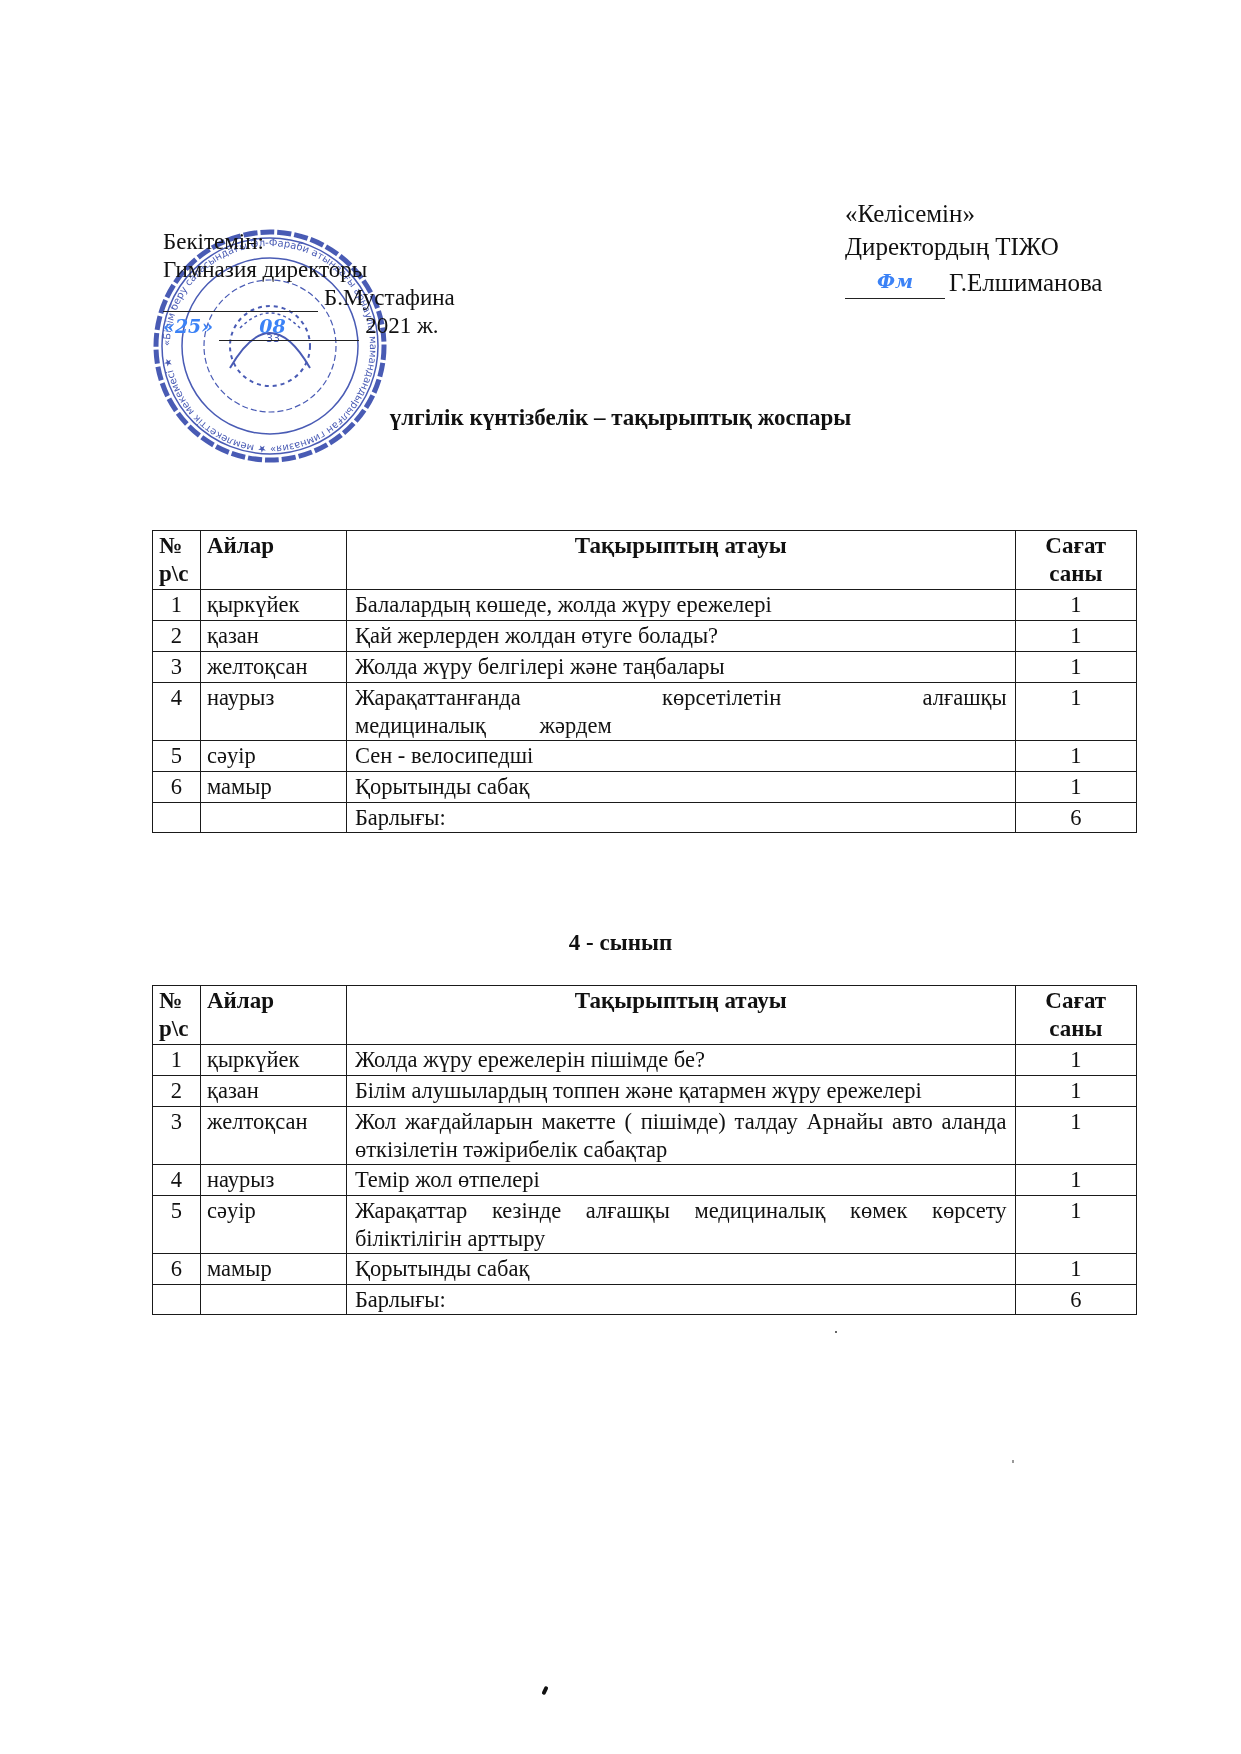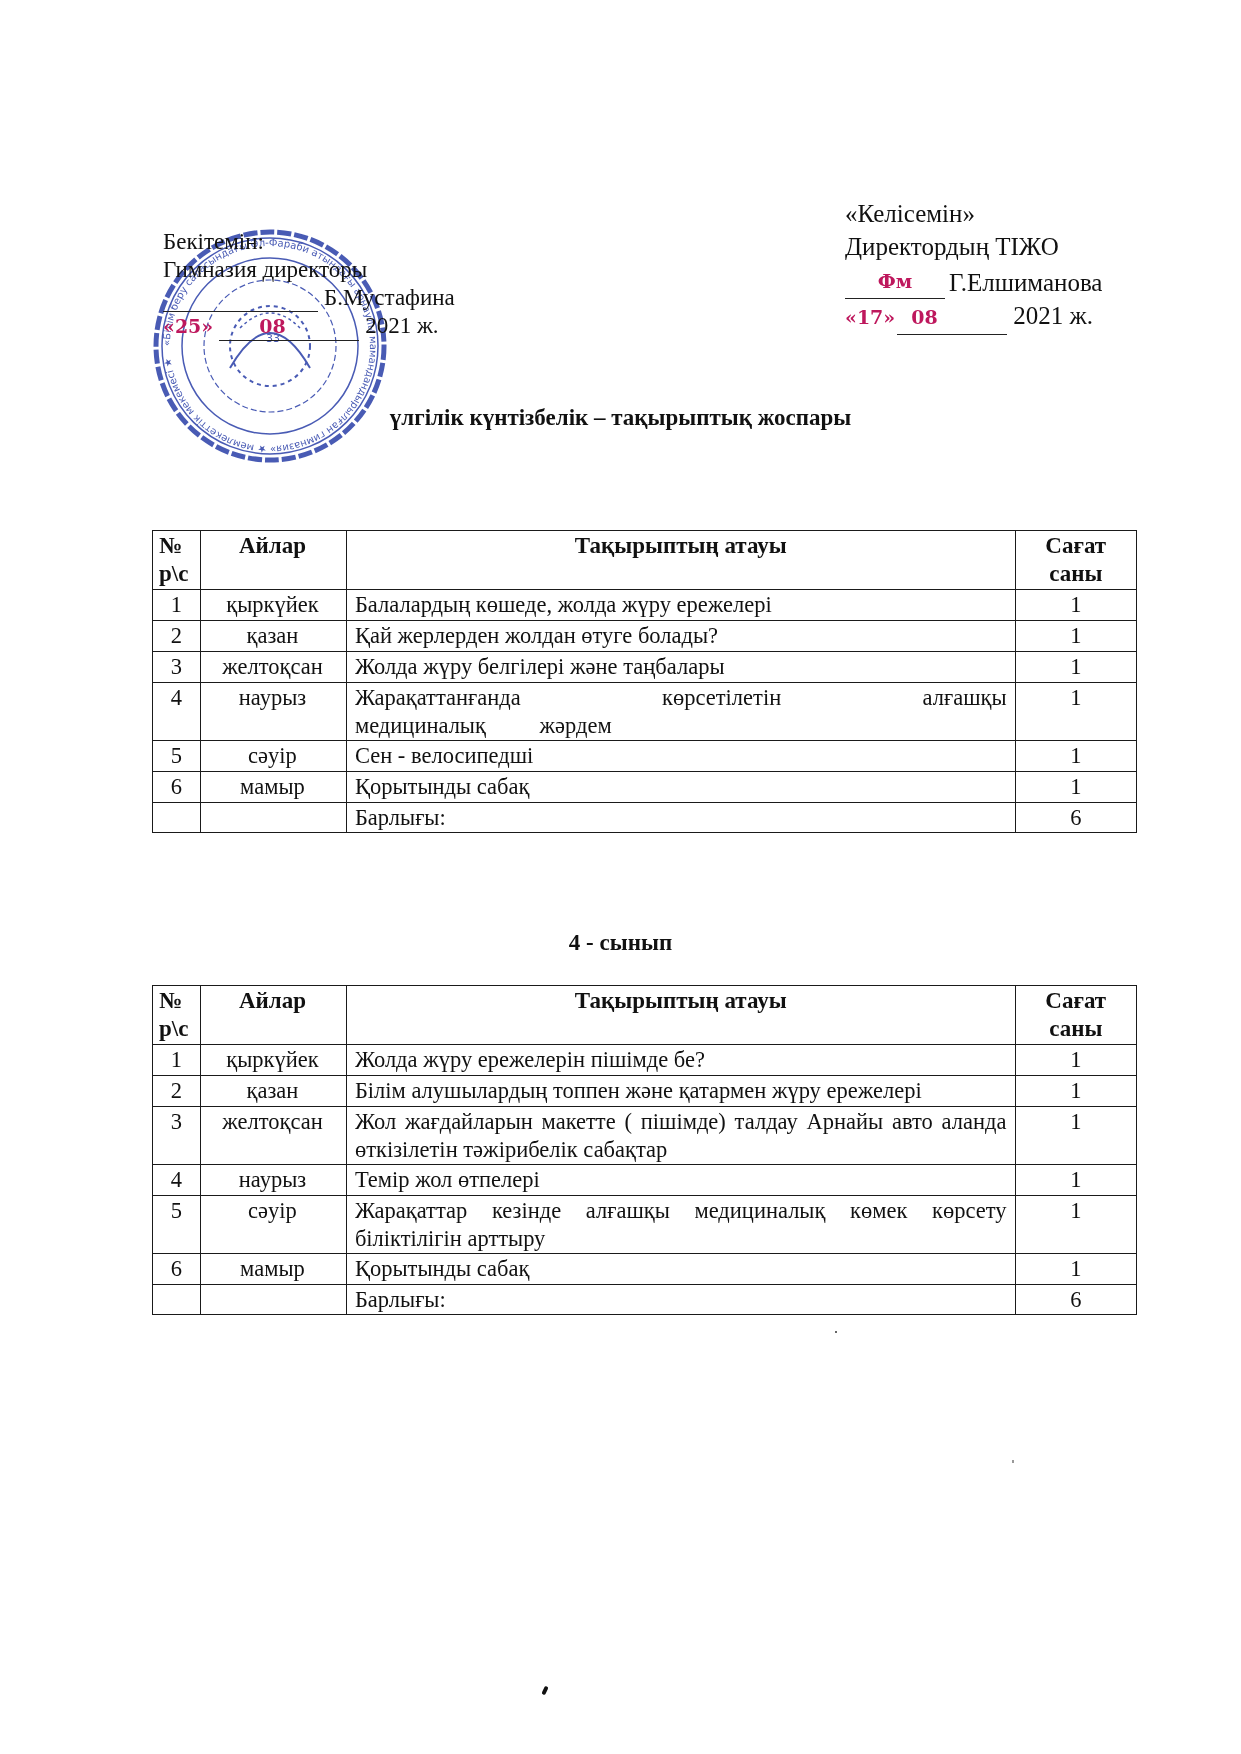--- a/index.html
+++ b/index.html
@@ -3,33 +3,33 @@
 <meta charset="utf-8">
 <style>
   html, body { margin:0; padding:0; background:#ffffff; }
   body { width:1241px; height:1754px; position:relative; overflow:hidden;
          font-family:"Liberation Serif", "DejaVu Serif", serif; color:#111; }
   .abs { position:absolute; }
   .approve { left:163px; top:228px; font-size:23px; line-height:28px; z-index:2; }
   .approve div { white-space:nowrap; }
   .approve .sig-line { display:inline-block; width:155px; border-bottom:1px solid #222; height:20px; vertical-align:bottom; margin-right:6px; }
   .approve .date-line { display:inline-block; width:140px; border-bottom:1px solid #222; margin:0 6px; position:relative; }
-  .hand { font-family:"DejaVu Serif", serif; font-weight:bold; color:#be185d; font-size:19px; }
+  .hand { font-family:"DejaVu Serif", serif; font-style:italic; font-weight:bold; color:#3b82f6; font-size:19px; }
   .agree { left:845px; top:197px; font-size:25px; line-height:33px; z-index:2; }
   .agree div { white-space:nowrap; }
   .agree .sig-line { display:inline-block; width:100px; border-bottom:1px solid #222; vertical-align:bottom; margin-right:4px; text-align:center; }
   .agree .date-line { display:inline-block; width:110px; border-bottom:1px solid #222; margin:0 6px 0 2px; text-align:left; }
   .stamp { left:148px; top:218px; width:245px; height:255px; z-index:1; opacity:0.85; }
   .title { left:0; width:1241px; top:404px; text-align:center; font-weight:bold; font-size:23px; line-height:28px; }
   .subtitle { left:0; width:1241px; top:930px; text-align:center; font-weight:bold; font-size:23px; }
   table.plan { position:absolute; left:152px; width:985px; border-collapse:collapse; font-size:22.5px; }
   table.plan td, table.plan th { border:1.6px solid #1a1a1a; padding:1px 8px 0 8px; vertical-align:top; line-height:28px; }
   table.plan th { font-weight:bold; font-size:23px;margin-left:10px; }
   .c-num { width:38px; text-align:center; padding:1px 2px !important; }
-  .c-month { width:128px; text-align:center; padding-left:6px !important; }
+  .c-month { width:128px; text-align:left; padding-left:6px !important; }
   .c-topic { width:638px; text-align:justify; }
   .c-hours { width:102px; text-align:center; }
   th.c-topic { text-align:center; }
   th.c-num { text-align:left !important; padding-left:6px !important; }
   td.c-topic.just { text-align-last:left; }
   .t1 { top:530px; }
   .t2 { top:985px; }
   .mark { left:543px; top:1686px; width:4px; height:9px; background:#111; transform:rotate(25deg); border-radius:2px; }
   .dot1 { left:1012px; top:1460px; width:2px; height:3px; background:#999; }
   .dot2 { left:835px; top:1331px; width:2px; height:2px; background:#666; }
@@ -62,23 +62,20 @@
   <div><span class="sig-line"></span><span>Б.Мустафина</span></div>
   <div>
     <span class="hand">«25»</span><span class="date-line"><span class="hand" style="margin-left:40px">08</span></span><span>2021 ж.</span>
   </div>
 </div>
 
 <div class="abs agree">
   <div>«Келісемін»</div>
   <div>Директордың  ТІЖО</div>
   <div><span class="sig-line"><span class="hand">Фм</span></span><span>Г.Елшиманова</span></div>
-  <div>
-    <span class="hand">«17»</span><span class="date-line"><span class="hand" style="margin-left:14px">08</span></span><span>2021 ж.</span>
-  </div>
 </div>
 
 <div class="abs title">
   <div>үлгілік күнтізбелік – тақырыптық  жоспары</div>
 </div>
 
 <table class="plan t1">
   <thead>
     <tr>
       <th class="c-num">№ р\с</th>

